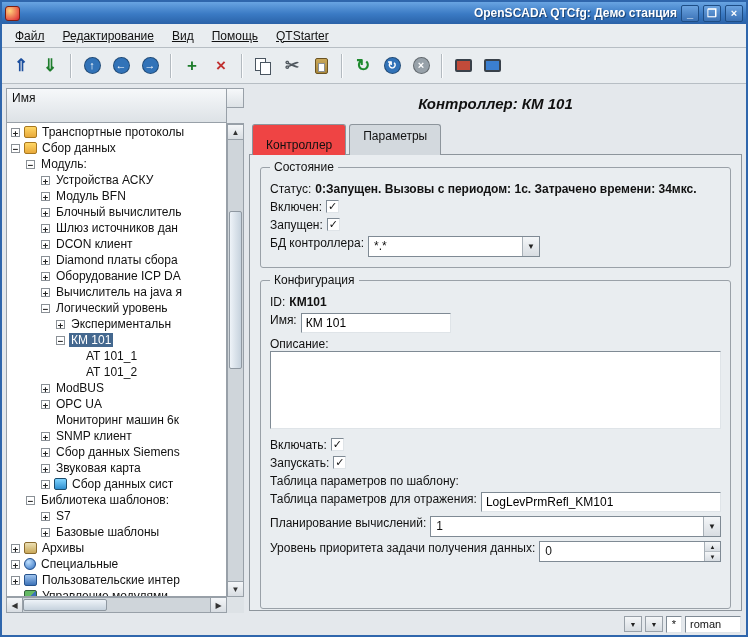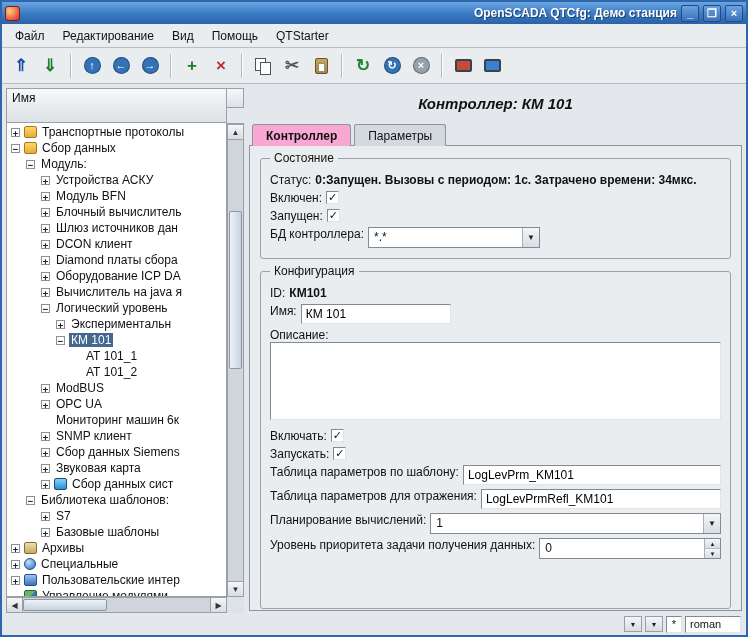--- a/index.html
+++ b/index.html
@@ -17,21 +17,21 @@
   .app-icon{width:15px;height:15px;flex:none;border-radius:3px;
     background:radial-gradient(circle at 30% 30%,#ffd27a,#d23) ;border:1px solid #7c1e12;}
   .titlebar .title{flex:1;color:#fff;font-weight:bold;font-size:12px;text-shadow:1px 1px 1px #173c6b;
     white-space:nowrap;overflow:hidden;}
   .tb-btn{width:18px;height:17px;flex:none;border:1px solid #1e4d85;border-radius:2px;
     background:linear-gradient(180deg,#6ba3e0,#3a71b5);color:#fff;font-size:11px;font-weight:bold;
     display:flex;align-items:center;justify-content:center;line-height:1;}
   
   .menubar{height:24px;flex:none;background:#e9edf0;border-bottom:1px solid #b7bec4;
     display:flex;align-items:center;padding:0 4px;}
-  .menu-item{padding:4px 9px;white-space:nowrap;}
+  .menu-item{padding:4px 9px;white-space:nowrap;text-decoration:underline;}
   
   .toolbar{height:36px;flex:none;background:#e9edf0;border-bottom:1px solid #b7bec4;
     display:flex;align-items:center;padding:0 5px;gap:1px;}
   .tool-btn{width:28px;height:28px;display:flex;align-items:center;justify-content:center;
     border:1px solid transparent;border-radius:3px;}
   .tool-btn .g{font-size:17px;font-weight:bold;line-height:1;}
   .tool-btn .circ{width:17px;height:17px;border-radius:50%;color:#fff;font-size:11px;font-weight:bold;
     display:flex;align-items:center;justify-content:center;border:1px solid rgba(0,0,0,.35);line-height:1;}
   .tool-sep{width:2px;height:24px;border-left:1px solid #b3bac0;border-right:1px solid #fbfcfd;margin:0 5px;}
   .ic-copy{position:relative;width:16px;height:16px;display:inline-block;}
@@ -82,21 +82,21 @@
   .hthumb{position:absolute;top:1px;bottom:1px;left:0;width:45%;
     background:linear-gradient(#eef3f8,#c6d2dd);border:1px solid #8f98a1;border-radius:2px;}
   .corner{width:17px;height:16px;background:#dde2e6;}
   .splitter{width:5px;flex:none;}
   
   .main{flex:1;display:flex;flex-direction:column;min-width:0;min-height:0;padding-bottom:2px;}
   .page-title{text-align:center;font-size:15px;font-weight:bold;font-style:italic;padding:7px 0 11px;}
   .tabs{display:flex;padding-left:3px;flex:none;position:relative;z-index:2;}
   .tab{padding:4px 13px 3px;background:#d3d9de;border:1px solid #8d959c;border-bottom:none;
     border-radius:3px 3px 0 0;margin-right:3px;position:relative;top:1px;}
-  .tab.active{background:#f9a8d4;padding-top:4px;top:1px;font-weight:bold;}
+  .tab.active{background:#ef4444;padding-top:13px;top:1px;}
   .tabpanel{flex:1;border:1px solid #8d959c;background:#e9edf0;padding:12px 10px 1px;
     display:flex;flex-direction:column;min-height:0;}
   .group{border:1px solid #9aa1a8;border-radius:3px;position:relative;padding:10px 9px 6px;flex:none;}
   .group.grow{flex:1;margin-top:12px;}
   .group-title{position:absolute;top:-8px;left:9px;background:#e9edf0;padding:0 4px;}
   .frow{display:flex;align-items:flex-start;margin:4px 0;gap:4px;}
   .frow .lbl{white-space:nowrap;}
   .bold{font-weight:bold;}
   .checkbox{width:13px;height:13px;flex:none;border:1px solid #7f8a94;border-right-color:#dfe4e8;border-bottom-color:#dfe4e8;
     background:#fff;font-size:11px;line-height:11px;text-align:center;color:#101010;}
@@ -409,21 +409,20 @@
           <div class="frow">
             <span class="lbl">Включать:</span>
             <span class="checkbox">✓</span>
           </div>
           <div class="frow">
             <span class="lbl">Запускать:</span>
             <span class="checkbox">✓</span>
           </div>
           <div class="frow">
             <span class="lbl">Таблица параметров по шаблону:</span>
-            <input class="text grow1" value="LogLevPrm_KM101" style="">
           </div>
           <div class="frow">
             <span class="lbl">Таблица параметров для отражения:</span>
             <input class="text grow1" value="LogLevPrmRefl_KM101" style="">
           </div>
           <div class="frow">
             <span class="lbl">Планирование вычислений:</span>
             <span class="combo grow1">
               <span class="val">1</span>
               <span class="arrowbtn">▼</span>

